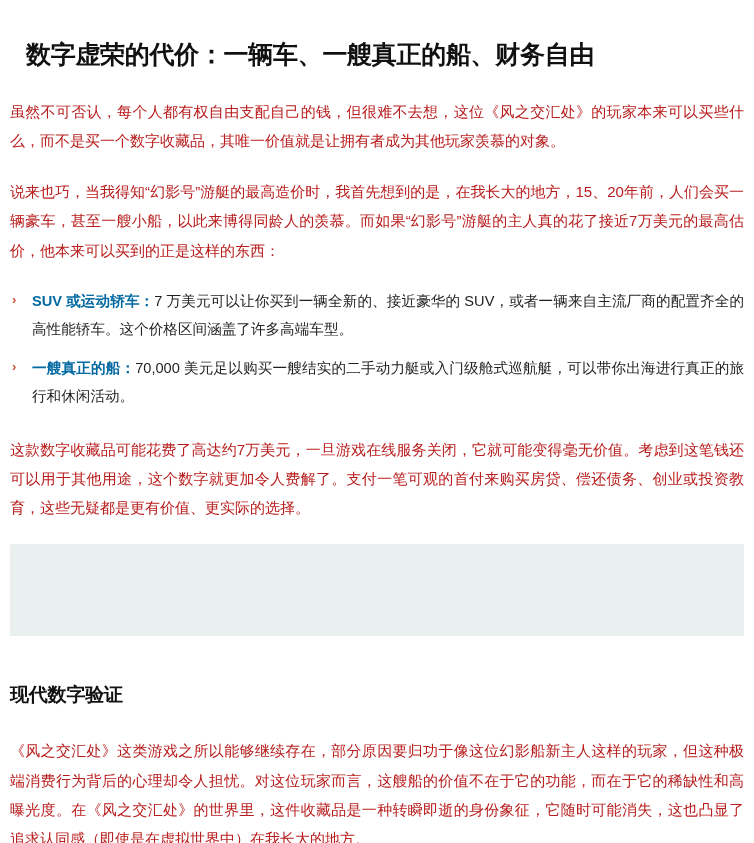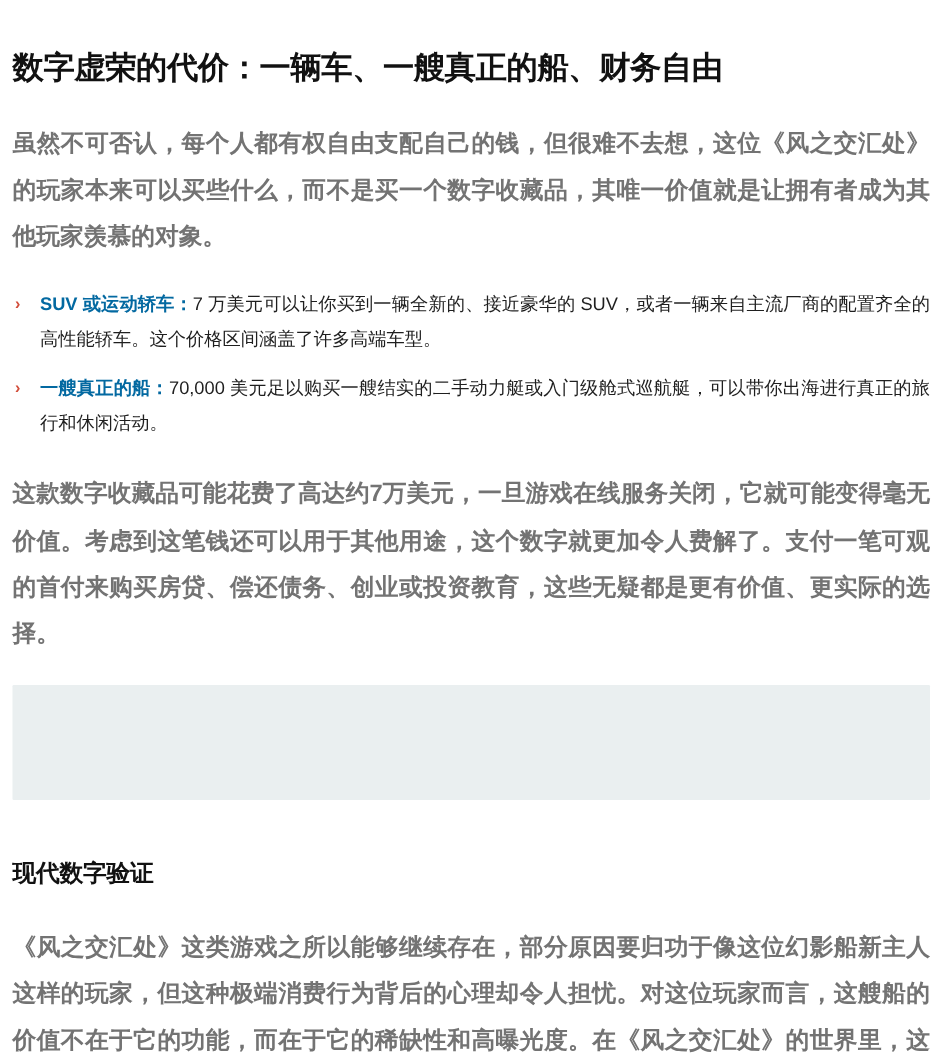--- a/index.html
+++ b/index.html
@@ -17,30 +17,29 @@
   }
   .page {
     width: 754px;
     padding: 30px 10px 0 10px;
   }
   h1.article-title {
     font-size: 25px;
     line-height: 1.3;
     font-weight: bold;
     letter-spacing: -0.3px;
-    margin: 8px 0 26px 0;
+    margin: 8px 0 26px 16px;
     color: #111111;
   }
   p.para {
-    font-size: 19px;
+    font-size: 15px;
     line-height: 1.95;
     margin: 0 0 22px 0;
-    color: #737373;
+    color: #b91c1c;
     text-align: justify;
-    font-weight: bold;
   }
   ul.bullets {
     list-style: none;
     margin: 0 0 24px 0;
     padding: 0;
   }
   ul.bullets li {
     position: relative;
     padding-left: 22px;
     font-size: 14.6px;
@@ -78,20 +77,21 @@
 </style>
 </head>
 <body>
 
 <div class="page">
 
   <h1 class="article-title">数字虚荣的代价：一辆车、一艘真正的船、财务自由</h1>
 
   <p class="para">虽然不可否认，每个人都有权自由支配自己的钱，但很难不去想，这位《风之交汇处》的玩家本来可以买些什么，而不是买一个数字收藏品，其唯一价值就是让拥有者成为其他玩家羡慕的对象。</p>
 
+  <p class="para">说来也巧，当我得知“幻影号”游艇的最高造价时，我首先想到的是，在我长大的地方，15、20年前，人们会买一辆豪车，甚至一艘小船，以此来博得同龄人的羡慕。而如果“幻影号”游艇的主人真的花了接近7万美元的最高估价，他本来可以买到的正是这样的东西：</p>
 
   <ul class="bullets">
     <li>
       <span class="chev">›</span>
       <b>SUV 或运动轿车：</b><span>7 万美元可以让你买到一辆全新的、接近豪华的 SUV，或者一辆来自主流厂商的配置齐全的高性能轿车。这个价格区间涵盖了许多高端车型。</span>
     </li>
     <li>
       <span class="chev">›</span>
       <b>一艘真正的船：</b><span>70,000 美元足以购买一艘结实的二手动力艇或入门级舱式巡航艇，可以带你出海进行真正的旅行和休闲活动。</span>
     </li>

